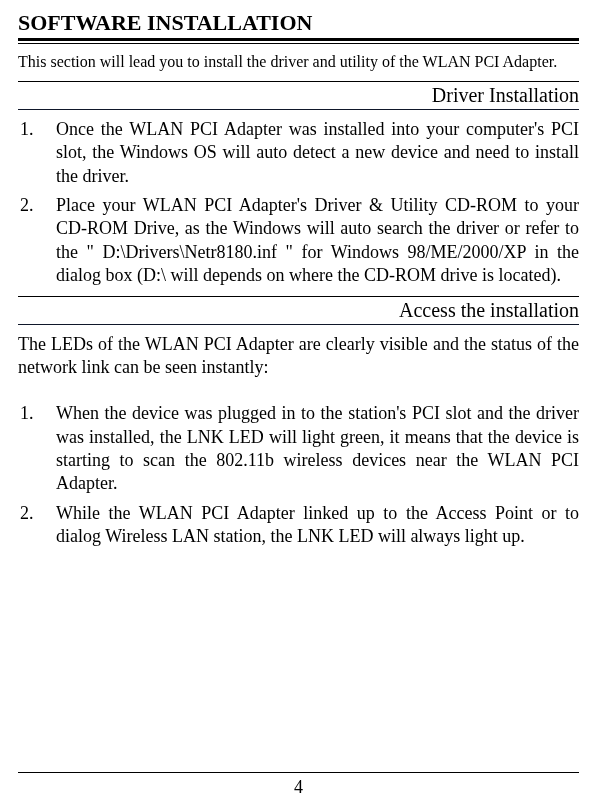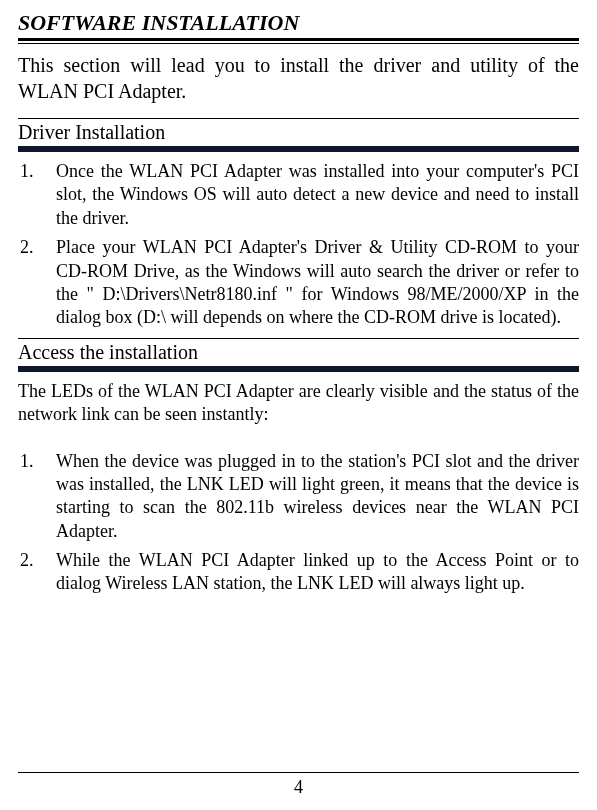--- a/index.html
+++ b/index.html
@@ -12,43 +12,43 @@
       height: 810px;
       background: white;
       font-family: 'Times New Roman', Times, serif;
       color: black;
       padding: 10px 18px 0 18px;
       position: relative;
     }
     .title {
       font-size: 22px;
       font-weight: bold;
-      font-style: italic;
       margin-bottom: 2px;
     }
     .title-underline-thick {
       border-bottom: 3px solid black;
       margin-bottom: 2px;
     }
     .title-underline-thin {
       border-bottom: 1px solid black;
       margin-bottom: 8px;
     }
     .intro {
-      font-size: 20px;
+      font-size: 16px;
       line-height: 1.3;
-      margin-bottom: 14px;
+      margin-bottom: 8px;
       text-align: justify;
     }
     .section-heading {
       font-size: 20px;
       border-top: 1px solid black;
-      border-bottom: 6px solid #0f172a;
+      border-bottom: 1px solid #0f172a;
       padding: 2px 0;
       margin-bottom: 8px;
+      text-align: right;
     }
     .list {
       list-style: none;
       margin-bottom: 8px;
     }
     .list-item {
       display: flex;
       font-size: 18px;
       line-height: 1.3;
       margin-bottom: 6px;

